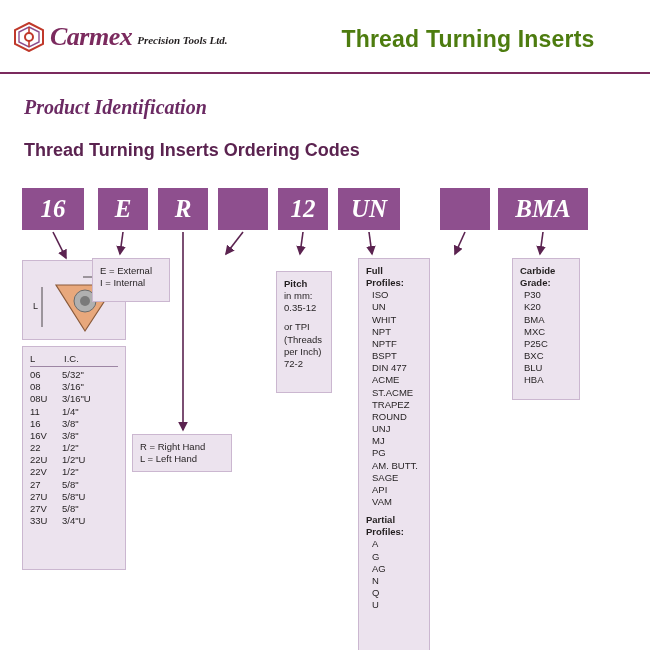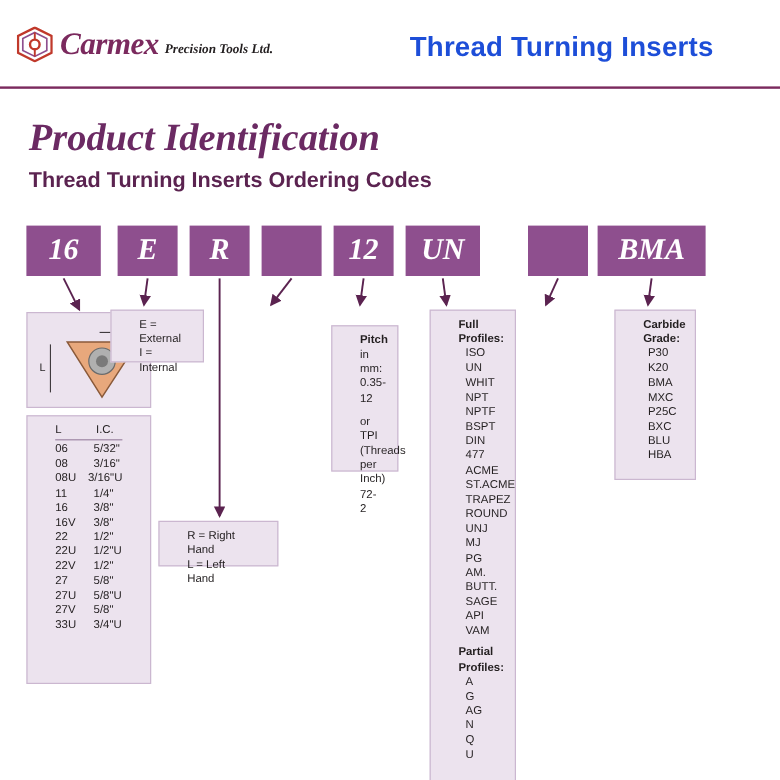--- a/index.html
+++ b/index.html
@@ -37,29 +37,29 @@
   .brand-sub {
     font-family:"Liberation Serif", serif;
     font-size:11px; font-weight:bold; font-style:italic;
     color:#231f20; margin-left:5px;
     position:relative; top:-1px;
   }
   .header-title {
     position:absolute; left:300px; top:26px; width:336px;
     text-align:center;
     font-size:23px; font-weight:bold;
-    color:#1d4ed8;
+    color:#4d7c0f;
     letter-spacing:0.2px;
   }
 
   
   .title-main {
     position:absolute; left:24px; top:96px;
     font-family:"Liberation Serif", serif;
-    font-size:32px; font-weight:bold; font-style:italic;
+    font-size:20px; font-weight:bold; font-style:italic;
     color:#6b2a63;
   }
   .title-sub {
     position:absolute; left:24px; top:140px;
     font-size:18px; font-weight:bold;
     color:#5b2350;
   }
 
   
   .codebox {
@@ -75,21 +75,21 @@
 
   
   .infobox {
     position:absolute;
     background:#ece3ee;
     border:1px solid #cbb7d0;
     box-sizing:border-box;
     font-size:9.5px;
     line-height:1.28;
     color:#231f20;
-    padding:6px 23px;
+    padding:6px 7px;
   }
 
   
   .lrow { display:flex; }
   .lrow span:first-child { width:32px; display:inline-block; }
 
   
   .insert-box {
     position:absolute;
     background:#ece3ee; border:1px solid #cbb7d0;

